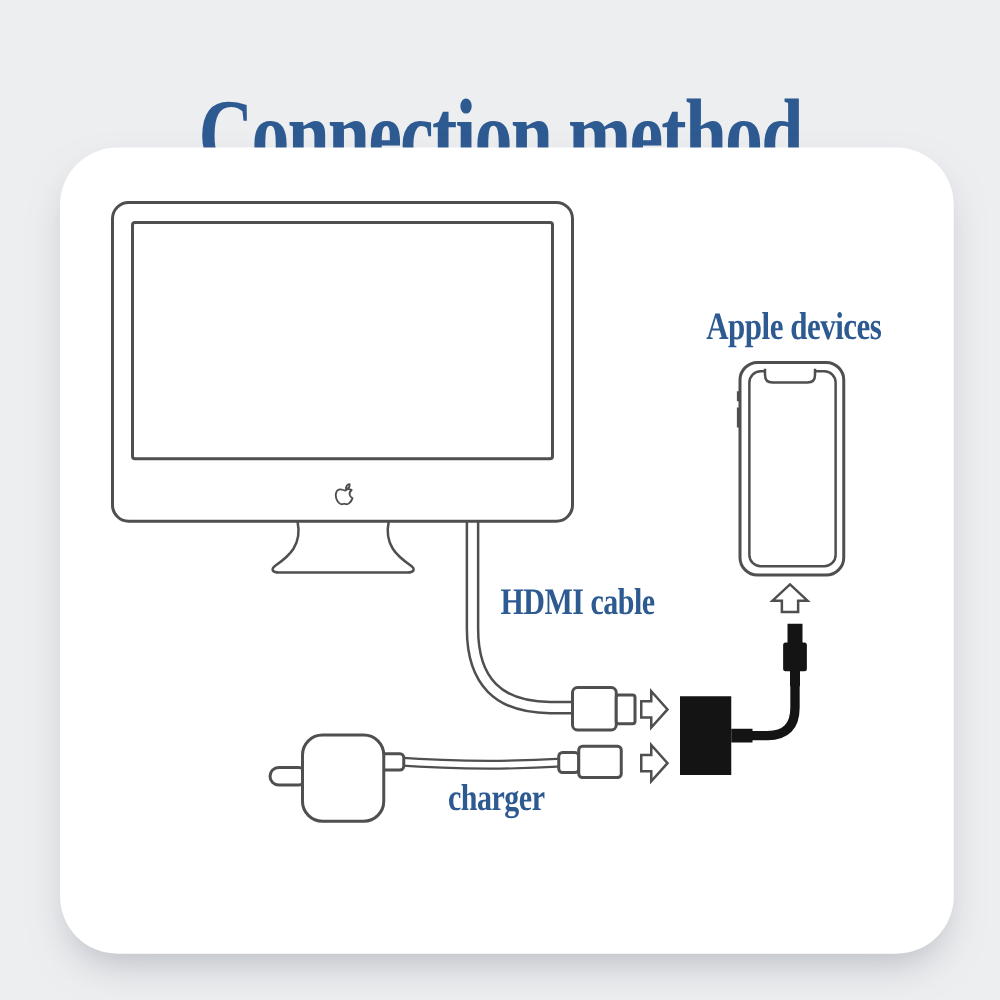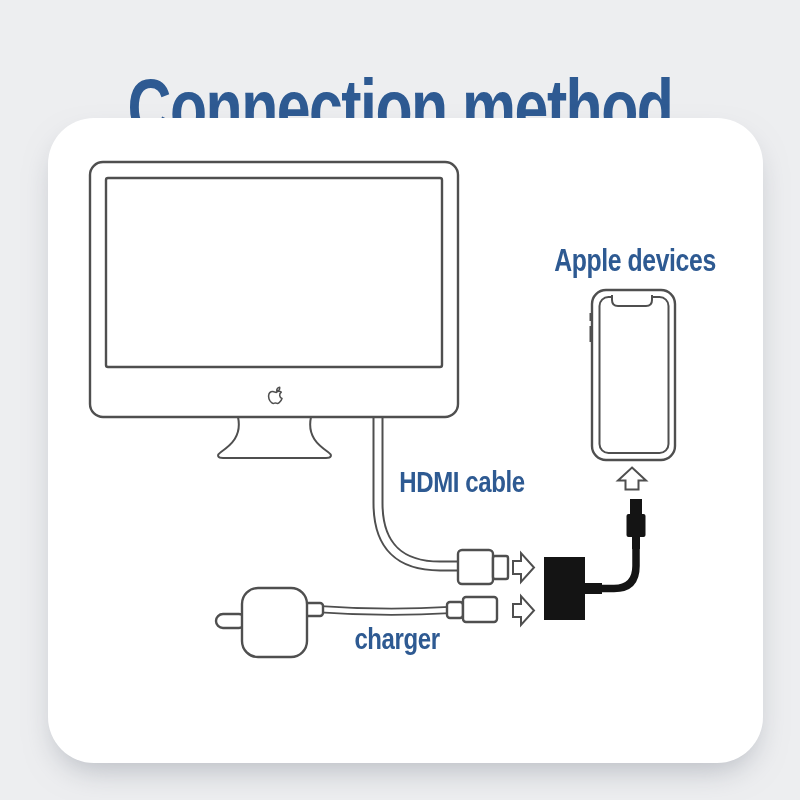--- a/index.html
+++ b/index.html
@@ -8,21 +8,21 @@
     --card-background:#ffffff;
     --line-art:#4f4f4f;
     --solid-black:#141414;
   }
   html,body{margin:0;padding:0;}
   body{
     width:800px;height:800px;overflow:hidden;
     background:var(--page-background);
     font-family:"Liberation Sans","DejaVu Sans",sans-serif;
   }
-  .stage{position:relative;width:800px;height:800px;}
+  .stage{position:relative;width:800px;height:800px;font-family:Liberation Serif, serif;}
   .card{
     position:absolute;left:48px;top:118px;width:715px;height:645px;
     background:var(--card-background);
     border-radius:46px;
     box-shadow:0 14px 30px -8px rgba(130,136,148,.5);
   }
   .diagram{position:absolute;left:0;top:0;width:800px;height:800px;}
   .blue-label{
     position:absolute;color:var(--accent-blue);font-weight:bold;
     line-height:1;text-align:center;white-space:nowrap;

